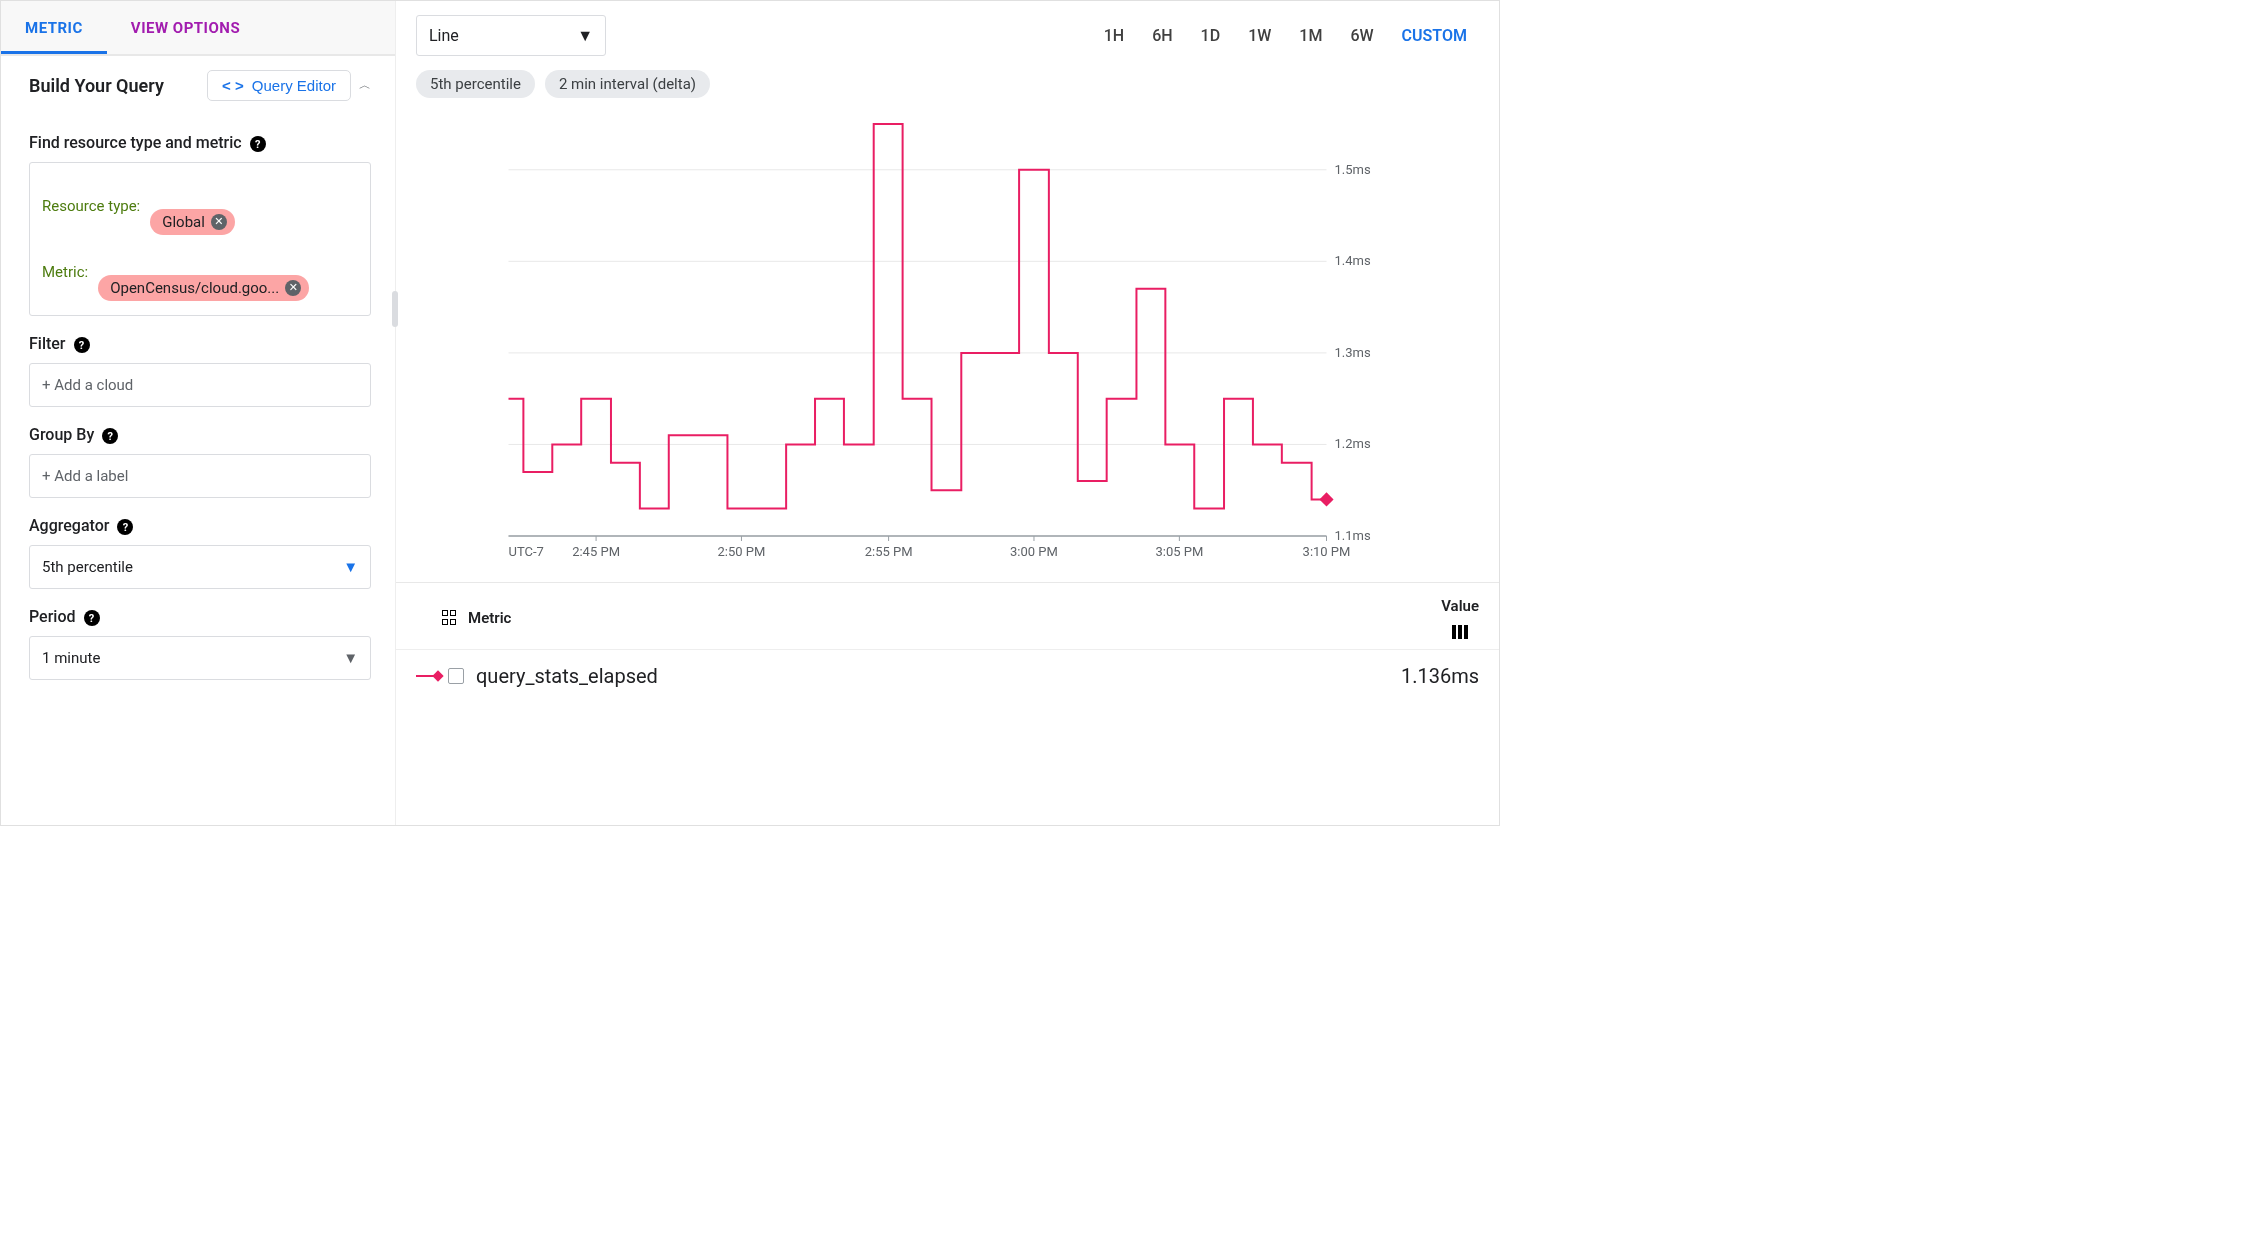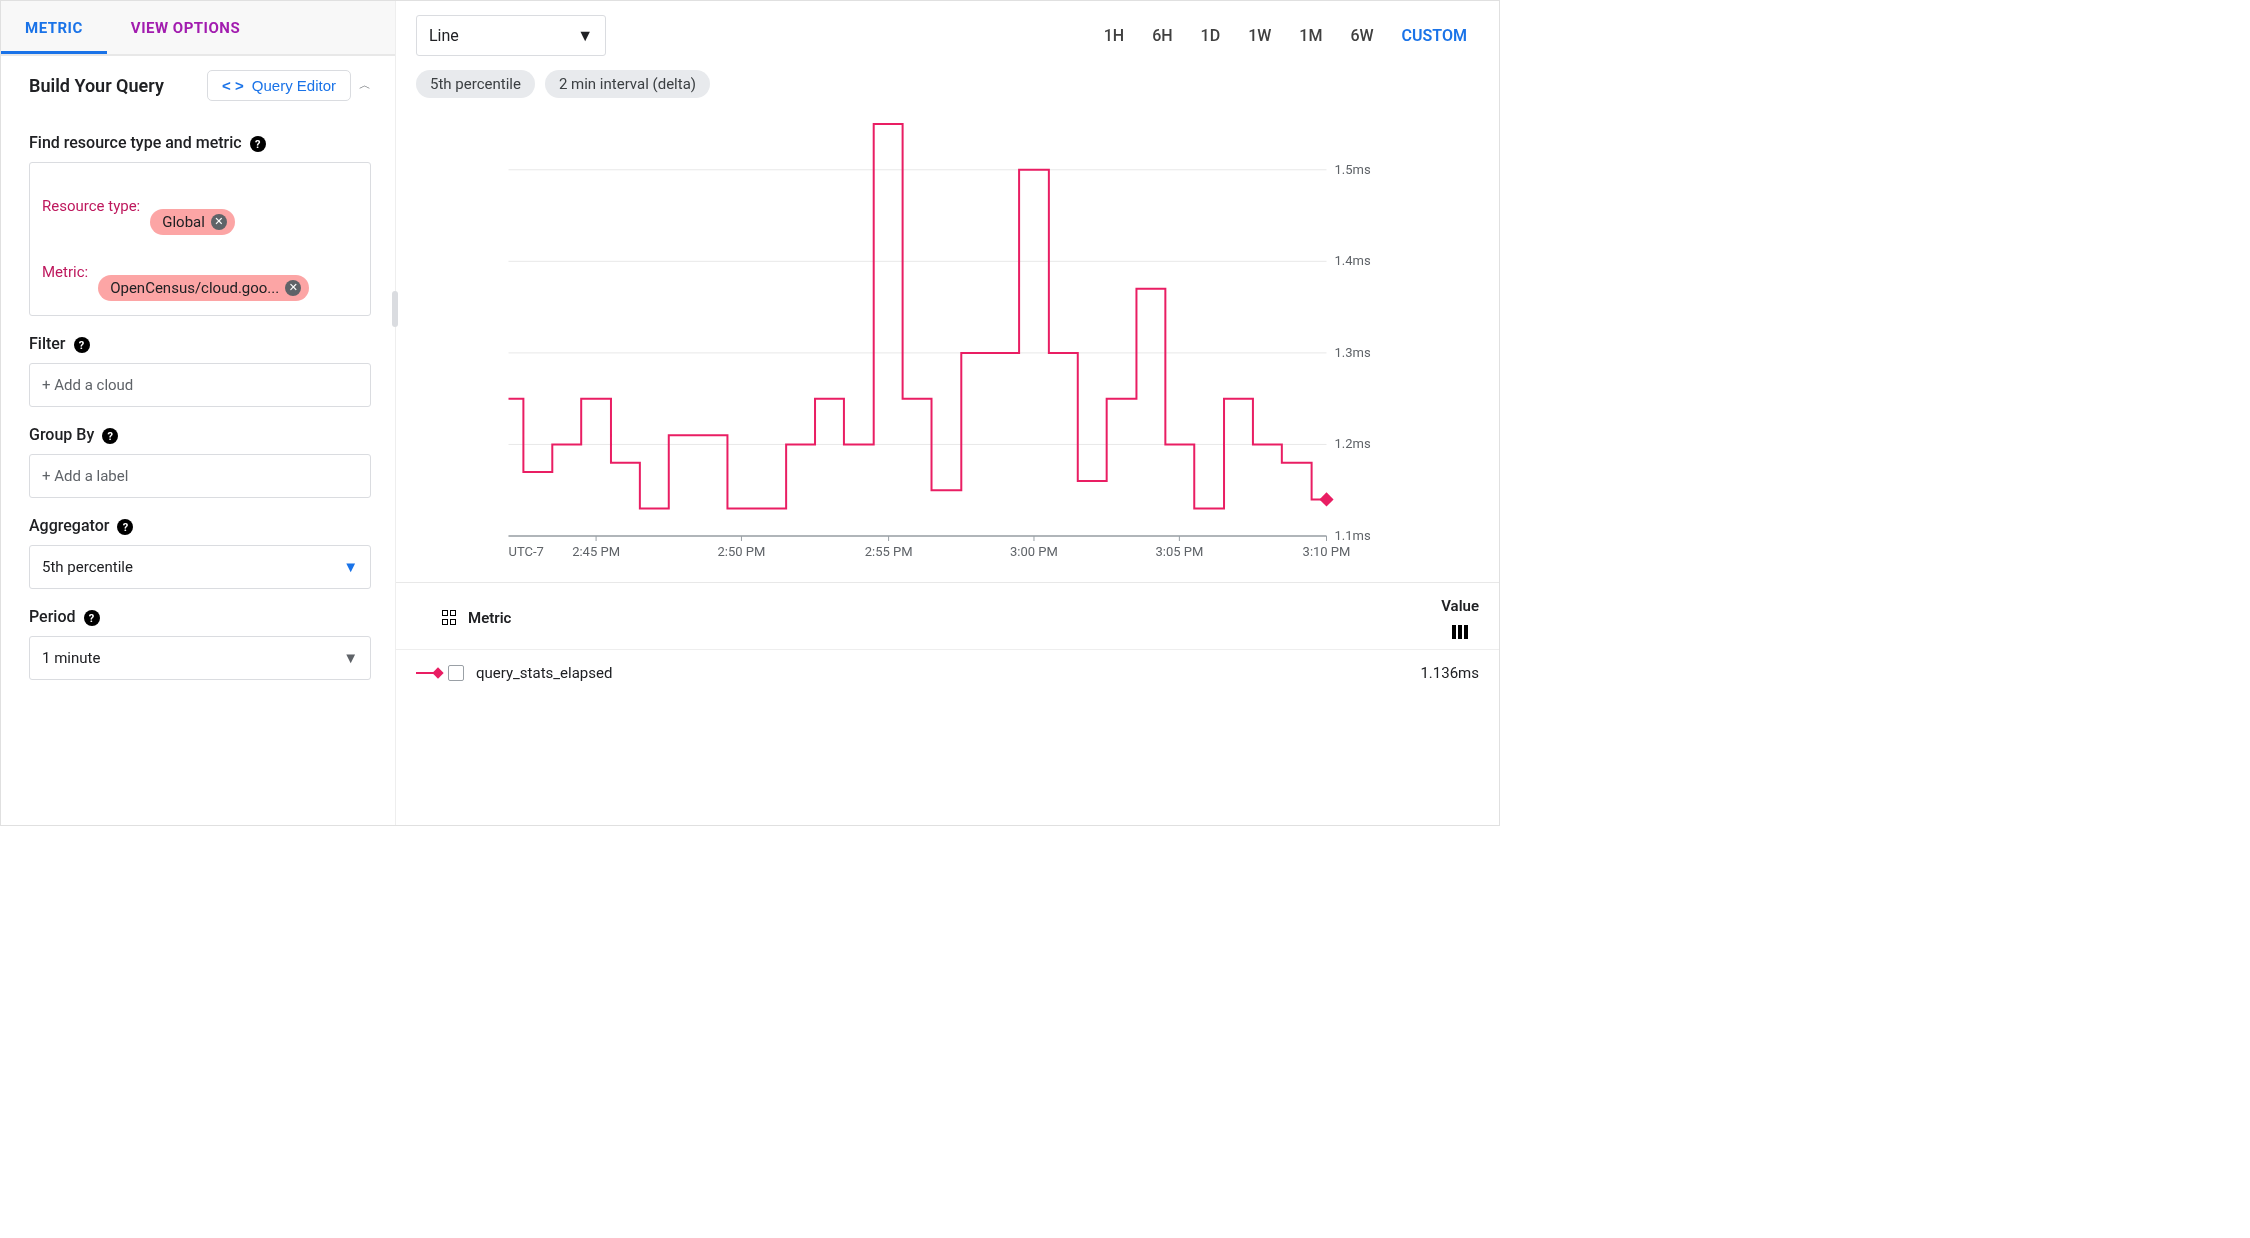--- a/index.html
+++ b/index.html
@@ -14,21 +14,21 @@
   .query-card { border-top:1px solid #e8e8e8; }
   .query-header { display:flex; align-items:center; justify-content:space-between; padding:14px 24px 14px 28px; }
   .query-header h2 { margin:0; font-size:18px; font-weight:600;}
   .qe-btn { border:1px solid #dadce0; border-radius:5px; padding:6px 14px; color:#1a73e8; font-weight:500; font-size:15px; display:inline-flex; align-items:center; gap:8px; background:#fff; cursor:pointer;}
   .chev { margin-left:8px; color:#5f6368; font-size:12px;}
   .section { padding:0 24px 18px 28px;}
   .section-title { font-size:16px; font-weight:500; margin:18px 0 10px; display:flex; align-items:flex-end; gap:8px;}
   .help-icon { display:inline-flex; width:16px; height:16px; border-radius:50%; background:#000; color:#fff; font-size:11px; font-weight:700; align-items:center; justify-content:center;}
   .box { border:1px solid #dadce0; border-radius:3px; padding:10px 12px;}
   .rt-row { display:flex; align-items:center; gap:10px; padding:4px 0;}
-  .kvlabel { color:#be185d; font-size:15px;}
+  .kvlabel { color:#4d7c0f; font-size:15px;}
   .chip { background:#fca5a5; border-radius:14px; padding:4px 8px 4px 12px; display:inline-flex; align-items:center; gap:6px; font-size:15px;margin-top:32px;}
   .chip .x { width:16px; height:16px; border-radius:50%; background:#5f6368; color:#fff; font-size:11px; line-height:16px; text-align:center; display:inline-block;}
   .placeholder-box { border:1px solid #dadce0; border-radius:3px; padding:12px 12px; color:#5f6368; font-size:15px;}
   .select { border:1px solid #dadce0; border-radius:3px; padding:12px 12px; display:flex; justify-content:space-between; align-items:center; font-size:15px; cursor:pointer;}
   .select .caret { color:#1a73e8;}
   .select .caret.gray { color:#5f6368;}
 
   
   .right { flex:1; display:flex; flex-direction:column; padding:0; position:relative;}
   .top-row { display:flex; align-items:center; padding:14px 20px 0 20px; gap:14px;}
@@ -40,21 +40,21 @@
   .chart-wrap { padding:16px 20px 0 10px; position:relative;}
   svg.chart { width:100%; height:460px; display:block;}
   .legend-table { border-top:1px solid #e8e8e8; margin-top:8px;}
   .legend-head { display:flex; align-items:center; padding:14px 20px 10px 46px; font-weight:600; font-size:15px; border-bottom:1px solid #eee;}
   .legend-head .metric-col { flex:1; display:flex; align-items:center; gap:10px;}
   .legend-head .value-col { display:flex; align-items:center; gap:10px;flex-direction:column;}
   .grid-icon { display:inline-flex; flex-wrap:wrap; width:16px; height:16px; gap:2px;}
   .grid-icon span { width:6px; height:6px; border:1.5px solid #000; display:block;}
   .col-icon { display:inline-flex; gap:2px;}
   .col-icon span { width:4px; height:14px; background:#000; display:block;}
-  .legend-row { display:flex; align-items:center; padding:14px 20px 14px 20px; font-size:15px;}
+  .legend-row { display:flex; align-items:center; padding:14px 20px 14px 20px; font-size:20px;}
   .swatch { width:22px; height:2px; background:#e91e63; position:relative; margin-right:10px;}
   .swatch::after { content:''; position:absolute; right:-4px; top:-3px; width:8px; height:8px; background:#e91e63; transform:rotate(45deg);}
   .cbx { width:16px; height:16px; border:1.5px solid #9aa0a6; border-radius:2px; margin-right:12px;}
   .resize-handle { position:absolute; left:-4px; top:290px; width:6px; height:36px; background:#dadce0; border-radius:3px;}
 </style>
 </head>
 <body>
 
 <div class="app">
 

